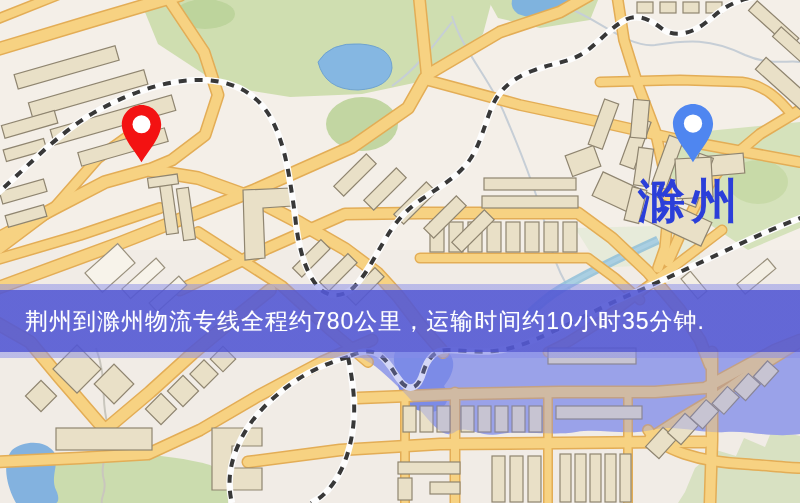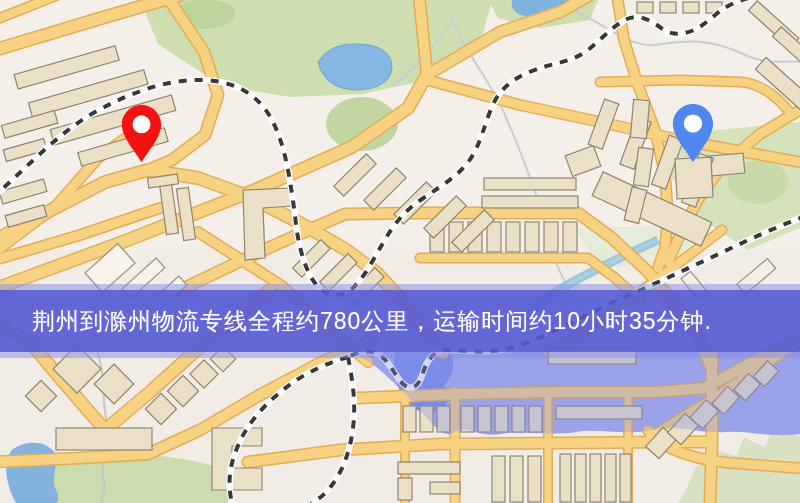--- a/index.html
+++ b/index.html
@@ -9,21 +9,21 @@
   .banner{
     position:absolute;left:0;top:284px;width:800px;height:74px;
     background:linear-gradient(180deg,
       rgba(134,139,233,0.50) 0px, rgba(134,139,233,0.50) 6px,
       rgba(84,89,212,0.90) 6px, rgba(84,89,212,0.90) 68px,
       rgba(134,139,233,0.50) 68px, rgba(134,139,233,0.50) 74px);
     display:flex;align-items:center;
   }
   .banner .banner-text{
     color:#ffffff;font-size:23px;letter-spacing:1px;
-    padding-left:32px;white-space:nowrap;
+    padding-left:25px;white-space:nowrap;
     text-shadow:0 0 1px rgba(255,255,255,0.4);
   }
   
   .city-label{
     position:absolute;font-family:"Liberation Serif",serif;
     font-size:47px;font-weight:700;letter-spacing:6px;line-height:1;
     white-space:nowrap;
   }
   .label-origin{left:88px;top:176px;color:#e60d0d;}
   .label-destination{left:638px;top:178px;color:#2b3fd9;}
@@ -267,14 +267,15 @@
 
   <svg class="pin pin-origin" viewBox="0 0 24 34">
     <path d="M12,1 C6.2,1 1.5,5.7 1.5,11.5 C1.5,16 5,21.5 8,25.5 C10,28.2 12,31.5 12,31.5 C12,31.5 14,28.2 16,25.5 C19,21.5 22.5,16 22.5,11.5 C22.5,5.7 17.8,1 12,1 Z" fill="#f31212"></path>
     <circle cx="12" cy="11.3" r="4.8" fill="#ffffff"></circle>
   </svg>
   <svg class="pin pin-destination" viewBox="0 0 24 34">
     <path d="M12,1 C6.2,1 1.5,5.7 1.5,11.5 C1.5,16 5,21.5 8,25.5 C10,28.2 12,31.5 12,31.5 C12,31.5 14,28.2 16,25.5 C19,21.5 22.5,16 22.5,11.5 C22.5,5.7 17.8,1 12,1 Z" fill="#4f86f0"></path>
     <circle cx="12" cy="11.3" r="4.8" fill="#ffffff"></circle>
   </svg>
 
+  <div class="city-label label-destination">滁州</div>
 
 </div>
 
 </body></html>

